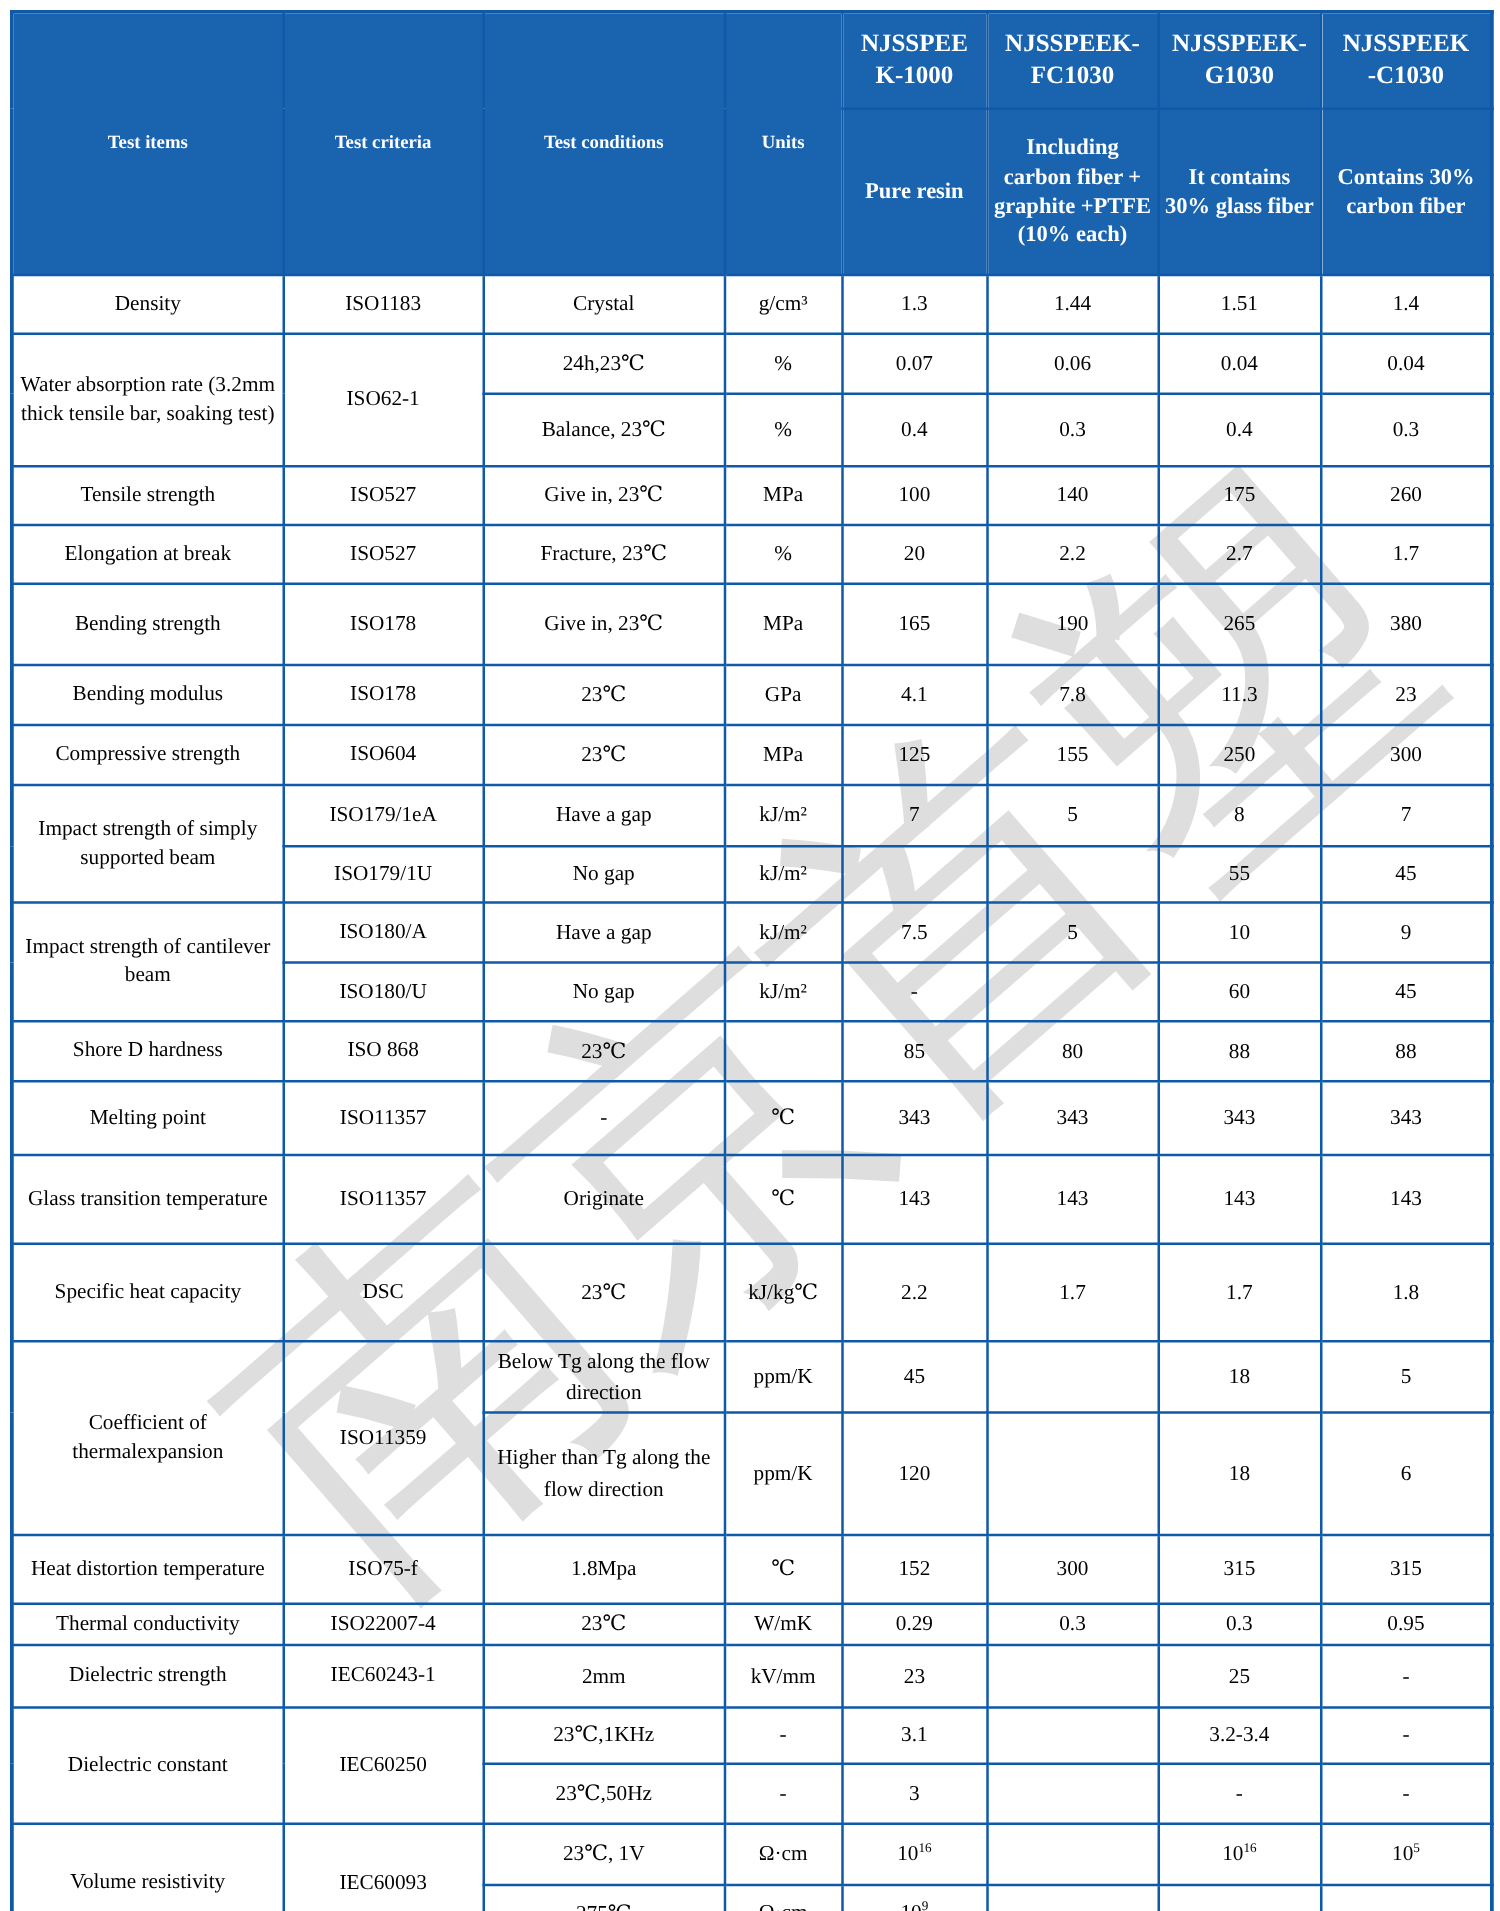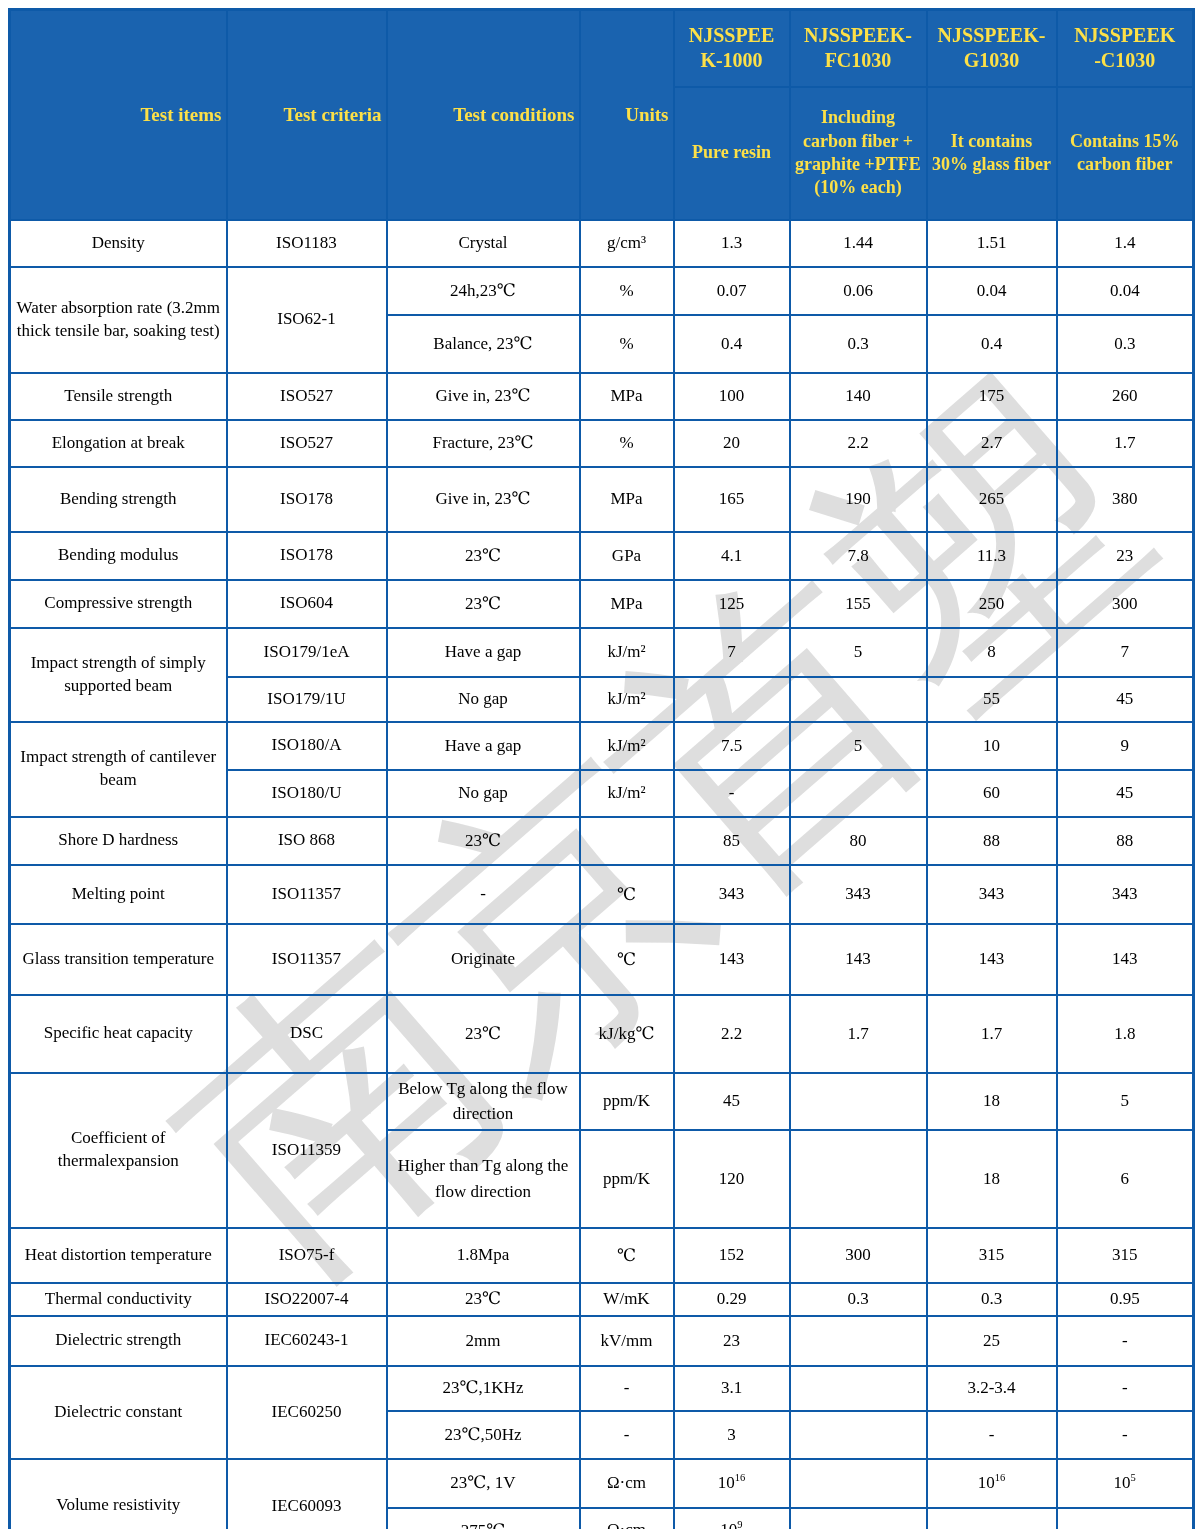--- a/index.html
+++ b/index.html
@@ -21,23 +21,23 @@
     border-collapse:collapse;table-layout:fixed;
     margin:8px 0 0 8px;width:1184px;
     border:3px solid #0e5aa8;
   }
   th,td{
     border:2px solid #0e5aa8;
     text-align:center;vertical-align:middle;
     padding:2px 4px;background:transparent;overflow:hidden;
   }
   th{
-    background:#1a63af;color:#fde047;font-weight:bold;font-size:20px;
-  }
-  th.static-h{font-size:19px;text-align:right;}
+    background:#1a63af;color:#ffffff;font-weight:bold;font-size:20px;
+  }
+  th.static-h{font-size:15px;}
   th.prod-name{white-space:pre-line;font-size:20px;line-height:1.25;}
   th.prod-desc{font-size:18px;line-height:1.3;vertical-align:middle;}
   td{font-size:17px;color:#000000;}
   td.item{line-height:1.35;}
   td.cond{line-height:1.5;}
   td.crit{line-height:1.3;}
   sup{font-size:0.62em;line-height:0;}
 </style>
 </head>
 <body>
@@ -67,21 +67,21 @@
 FC1030</th>
         <th class="prod-name">NJSSPEEK-
 G1030</th>
         <th class="prod-name">NJSSPEEK
 -C1030</th>
       </tr>
       <tr style="height: 133px;">
         <th class="prod-desc">Pure resin</th>
         <th class="prod-desc">Including carbon fiber + graphite +PTFE (10% each)</th>
         <th class="prod-desc">It contains 30% glass fiber</th>
-        <th class="prod-desc">Contains 15% carbon fiber</th>
+        <th class="prod-desc">Contains 30% carbon fiber</th>
       </tr>
     </thead>
   <tbody>
       <tr style="height: 47px;">
         <td class="item">Density</td>
         <td class="crit">ISO1183</td>
         <td class="cond">Crystal</td>
         <td class="unit">g/cm³</td>
         <td class="val">1.3</td>
         <td class="val">1.44</td>

